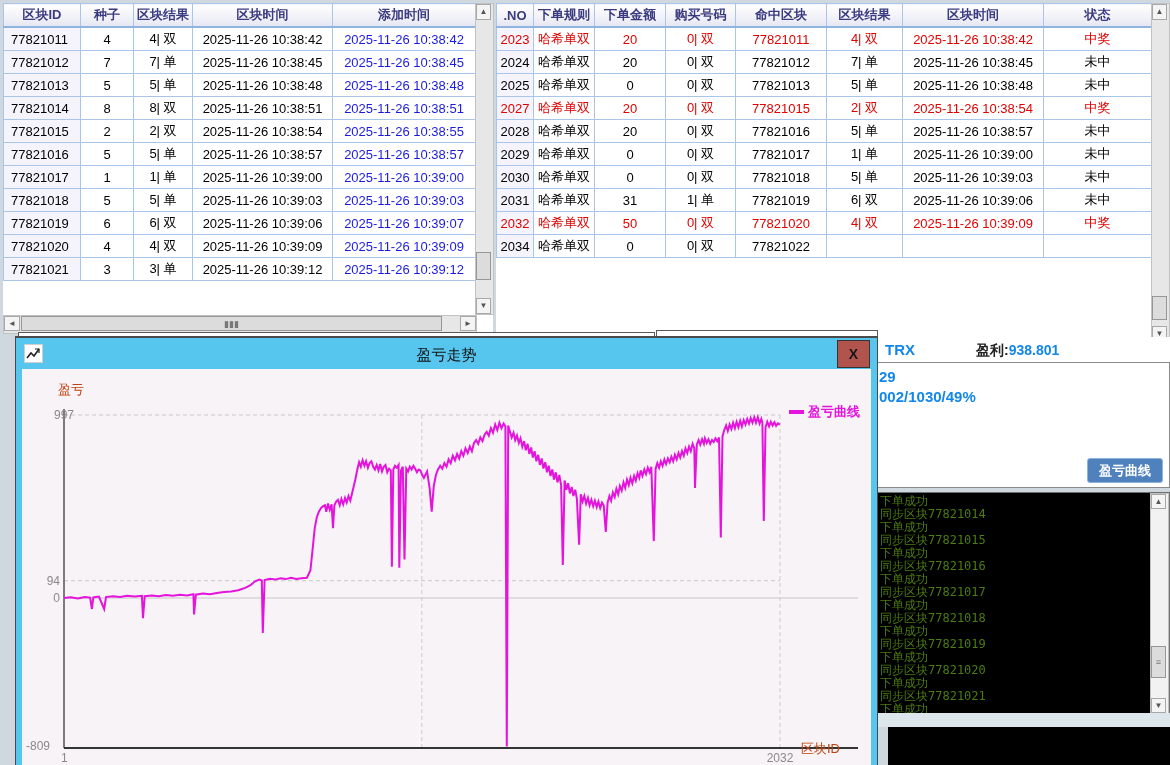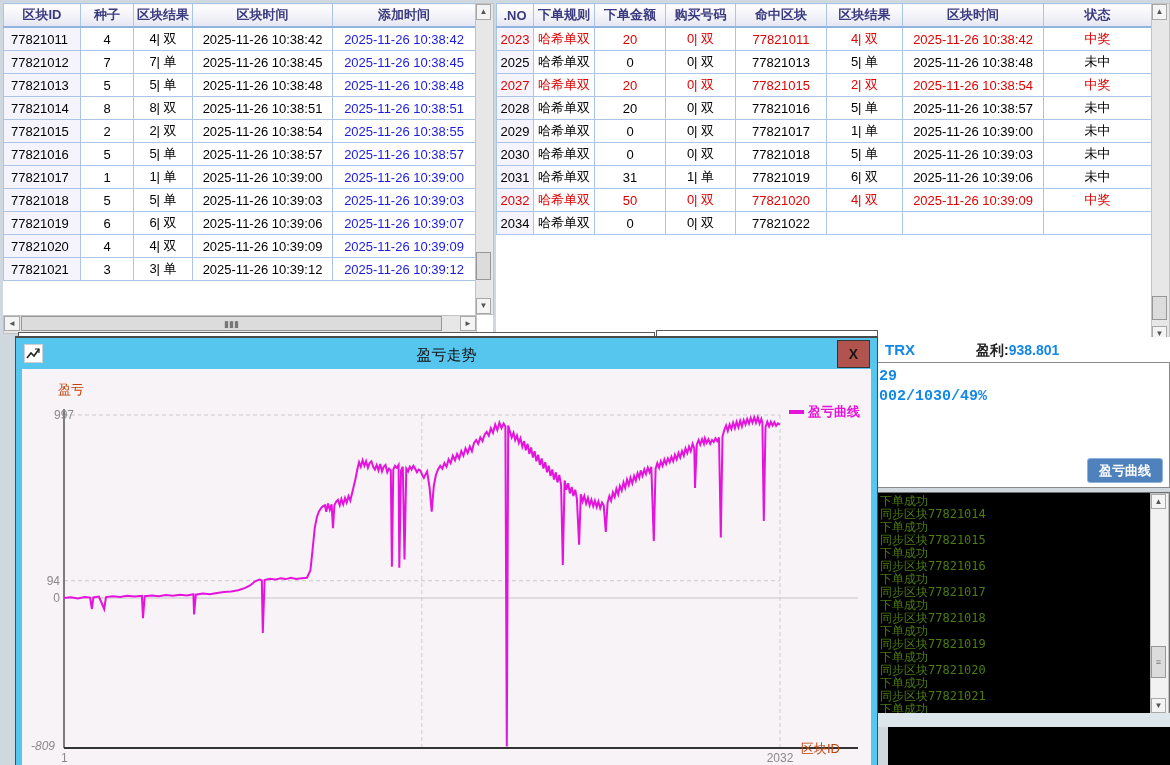--- a/index.html
+++ b/index.html
@@ -196,20 +196,30 @@
             <td class="id-col">2023</td>
             <td>哈希单双</td>
             <td>20</td>
             <td>0| 双</td>
             <td>77821011</td>
             <td>4| 双</td>
             <td>2025-11-26 10:38:42</td>
             <td>中奖</td>
           </tr>
           <tr>
+            <td class="id-col">2024</td>
+            <td>哈希单双</td>
+            <td>20</td>
+            <td>0| 双</td>
+            <td>77821012</td>
+            <td>7| 单</td>
+            <td>2025-11-26 10:38:45</td>
+            <td>未中</td>
+          </tr>
+          <tr>
             <td class="id-col">2025</td>
             <td>哈希单双</td>
             <td>0</td>
             <td>0| 双</td>
             <td>77821013</td>
             <td>5| 单</td>
             <td>2025-11-26 10:38:48</td>
             <td>未中</td>
           </tr>
           <tr class="win">
@@ -295,21 +305,21 @@
   <div class="abs peek" style="left:656px;top:330px;width:220px;height:12px;"></div>
 
   <div class="abs" id="trx-bar" style="left:876px;top:337px;width:294px;height:25px;">
     <span id="trx-label">TRX</span>
     <span id="profit-wrap">
       <span>盈利:</span><span id="profit-value">938.801</span>
     </span>
   </div>
 
   <div class="abs" id="info-box" style="left:877px;top:362px;width:291px;height:124px;overflow:hidden;">
-    <div style="padding-top:4px;font-family:Liberation Mono, monospace;">
+    <div style="padding-top:4px;">
       <div class="stat-line">29</div>
       <div class="stat-line">002/1030/49%</div>
     </div>
     <div id="curve-btn">盈亏曲线</div>
   </div>
 
   <div class="abs" id="terminal" style="left:877px;top:492px;width:291px;height:221px;">
     <div id="term-lines" class="abs" style="left:2px;top:2px;right:19px;bottom:0;overflow:hidden;">
         <div class="term-line">下单成功</div>
         <div class="term-line">同步区块77821014</div>
@@ -362,21 +372,21 @@
           <line x1="758" y1="46" x2="758" y2="379" stroke="#cccccc" stroke-width="1" stroke-dasharray="4,3"></line>
           <line x1="42" y1="40" x2="42" y2="379" stroke="#555" stroke-width="1.5"></line>
           <line x1="42" y1="379" x2="836" y2="379" stroke="#333" stroke-width="2"></line>
           <polyline points="42.0,229.0 48.7,228.3 55.7,229.4 62.8,227.9 68.1,228.6 69.9,240.0 71.3,228.4 76.9,227.5 82.2,240.0 84.0,228.1 91.0,227.2 98.1,227.9 105.1,226.8 112.2,227.5 119.9,226.8 121.0,249.2 122.7,227.2 129.8,226.4 136.8,227.2 143.9,226.1 150.9,226.8 158.0,225.7 165.0,226.4 171.4,225.3 172.1,245.5 173.8,225.7 180.9,224.6 187.9,225.3 195.0,223.9 202.1,223.1 209.1,222.4 216.2,221.3 223.2,218.9 228.5,216.2 232.7,212.5 237.3,210.6 239.8,211.4 240.8,263.9 242.6,211.0 247.9,209.7 253.2,210.6 258.5,209.2 263.7,210.1 269.0,208.8 274.3,209.9 279.6,209.2 284.9,208.8 288.4,201.5 290.5,181.3 292.7,159.3 294.8,148.2 296.9,142.7 299.0,139.1 301.1,137.2 302.9,136.3 304.3,142.7 306.0,134.5 307.8,140.9 309.6,135.4 311.0,159.3 312.4,136.3 314.2,132.6 315.9,130.8 317.7,136.3 319.4,129.9 321.2,135.4 323.0,129.0 324.7,133.6 326.5,127.1 328.3,131.7 330.0,124.4 331.8,117.0 333.5,109.7 335.3,100.5 337.1,93.2 338.8,97.8 340.6,91.3 342.4,96.8 344.1,92.3 345.9,98.7 347.6,94.1 349.4,92.3 351.2,97.8 352.9,100.5 354.7,95.9 356.5,101.4 358.2,95.0 360.0,102.4 361.7,97.8 363.5,95.9 365.3,103.3 367.0,99.6 368.8,101.4 369.9,197.8 371.3,100.5 373.0,96.8 374.8,98.7 376.6,95.9 377.3,198.7 379.0,101.4 380.8,97.8 382.5,190.5 384.3,99.6 386.1,102.4 387.8,97.8 389.6,100.5 391.4,96.8 393.1,99.6 394.9,103.3 396.7,100.5 398.4,101.4 400.2,106.0 401.9,108.8 403.7,105.1 405.1,102.4 407.6,118.9 409.7,142.7 411.8,117.0 413.9,106.0 416.0,100.5 418.2,96.8 420.3,99.6 422.4,94.1 424.5,97.8 426.6,90.4 428.7,94.1 430.8,86.7 433.0,91.3 435.1,84.9 437.2,89.5 439.3,82.2 441.4,86.7 443.5,79.4 445.7,84.0 447.8,77.6 449.9,82.2 452.0,73.9 454.1,71.1 456.2,74.8 458.3,68.4 460.5,72.1 462.6,65.6 464.7,62.9 466.8,66.6 468.9,59.2 471.0,63.8 473.2,55.5 475.3,61.1 477.4,53.7 479.5,59.2 481.6,54.6 483.4,57.4 484.8,377.5 486.2,56.5 488.0,62.9 489.7,68.4 491.5,63.8 493.2,71.1 495.0,66.6 496.8,73.9 498.5,69.3 500.3,77.6 502.1,72.1 503.8,81.2 505.6,74.8 507.3,84.9 509.1,78.5 510.9,88.6 512.6,82.2 514.4,92.3 516.2,85.8 517.9,95.9 519.7,89.5 521.4,99.6 523.2,93.2 525.0,103.3 526.7,96.8 528.5,106.9 530.3,100.5 532.0,110.6 533.8,103.3 535.5,113.4 537.3,106.0 539.1,116.1 540.8,196.0 542.6,111.5 544.4,120.7 546.1,114.3 547.9,124.4 549.7,118.0 551.4,127.1 553.2,120.7 554.9,129.9 557.1,175.8 558.8,125.3 560.6,132.6 562.3,127.1 564.1,134.5 565.9,129.0 567.6,136.3 569.4,130.8 571.2,137.2 572.9,131.7 574.7,138.1 576.4,132.6 578.2,139.1 580.0,133.6 581.7,136.3 583.8,162.9 585.6,133.6 587.4,127.1 589.1,131.7 590.9,123.5 592.7,128.0 594.4,119.8 596.2,125.3 597.9,117.0 599.7,121.6 601.5,113.4 603.2,118.9 605.0,110.6 606.8,116.1 608.5,108.8 610.3,114.3 612.1,106.9 613.8,111.5 615.6,104.2 617.3,108.8 618.7,101.4 620.5,106.9 622.3,100.5 624.0,105.1 625.8,98.7 627.6,103.3 629.3,97.8 631.8,172.1 633.6,99.6 635.3,94.1 637.1,98.7 638.8,92.3 640.6,96.8 642.4,90.4 644.1,95.0 645.9,89.5 647.7,93.2 649.4,87.7 651.2,92.3 652.9,85.8 654.7,90.4 656.5,84.0 658.2,88.6 660.0,82.2 661.8,86.7 663.5,79.4 665.3,84.0 667.0,77.6 668.8,82.2 670.6,74.8 672.3,79.4 673.0,118.9 674.8,75.7 676.6,71.1 678.3,75.7 680.1,70.2 681.9,74.8 682.9,69.3 684.7,73.9 686.4,70.2 688.2,74.8 690.0,71.1 691.7,73.0 693.5,69.3 695.2,72.1 697.0,68.4 698.8,168.4 700.5,67.5 702.3,61.1 704.1,56.5 705.8,62.0 707.6,55.5 709.4,60.1 711.1,53.7 712.9,59.2 714.6,52.8 716.4,58.3 718.2,51.9 719.9,57.4 721.7,51.0 723.5,55.5 725.2,50.0 727.0,54.6 728.7,49.1 730.5,53.7 732.3,48.2 734.0,53.7 735.8,48.2 737.6,54.6 739.3,50.0 740.4,53.7 741.8,151.9 743.5,58.3 745.3,52.8 747.1,57.4 748.8,52.8 750.6,56.5 752.4,53.2 754.1,56.8 755.9,54.3 758.0,55.5" fill="none" stroke="#e414dc" stroke-width="2"></polyline>
         </svg>
 
       <div id="y-ticks">
           <div class="tick" style="left: 18px; width: 34px; text-align: right; top: 39px;">997</div>
           <div class="tick" style="left: 4px; width: 34px; text-align: right; top: 204.746px;">94</div>
           <div class="tick" style="left: 4px; width: 34px; text-align: right; top: 222px;">0</div>
-          <div class="tick" style="left: 4px; width: 34px; text-align: center; top: 370.492px; font-style: italic;">-809</div>
+          <div class="tick" style="left: 4px; width: 34px; text-align: left; top: 370.492px;">-809</div>
         </div>
       <div id="x-ticks">
           <div class="tick" style="top: 382px; left: 39px;">1</div>
           <div class="tick" style="top: 382px; left: 740px; width: 36px; text-align: center;">2032</div>
         </div>
 
       <div id="legend-swatch" style="left: 767px; top: 41px; background: rgb(228, 20, 220);"></div>
       <div id="legend-label" style="left: 786px; top: 34px; color: rgb(228, 20, 220);">盈亏曲线</div>
 
       <div class="axis-label" style="left:779px;top:371px;">区块ID</div>

